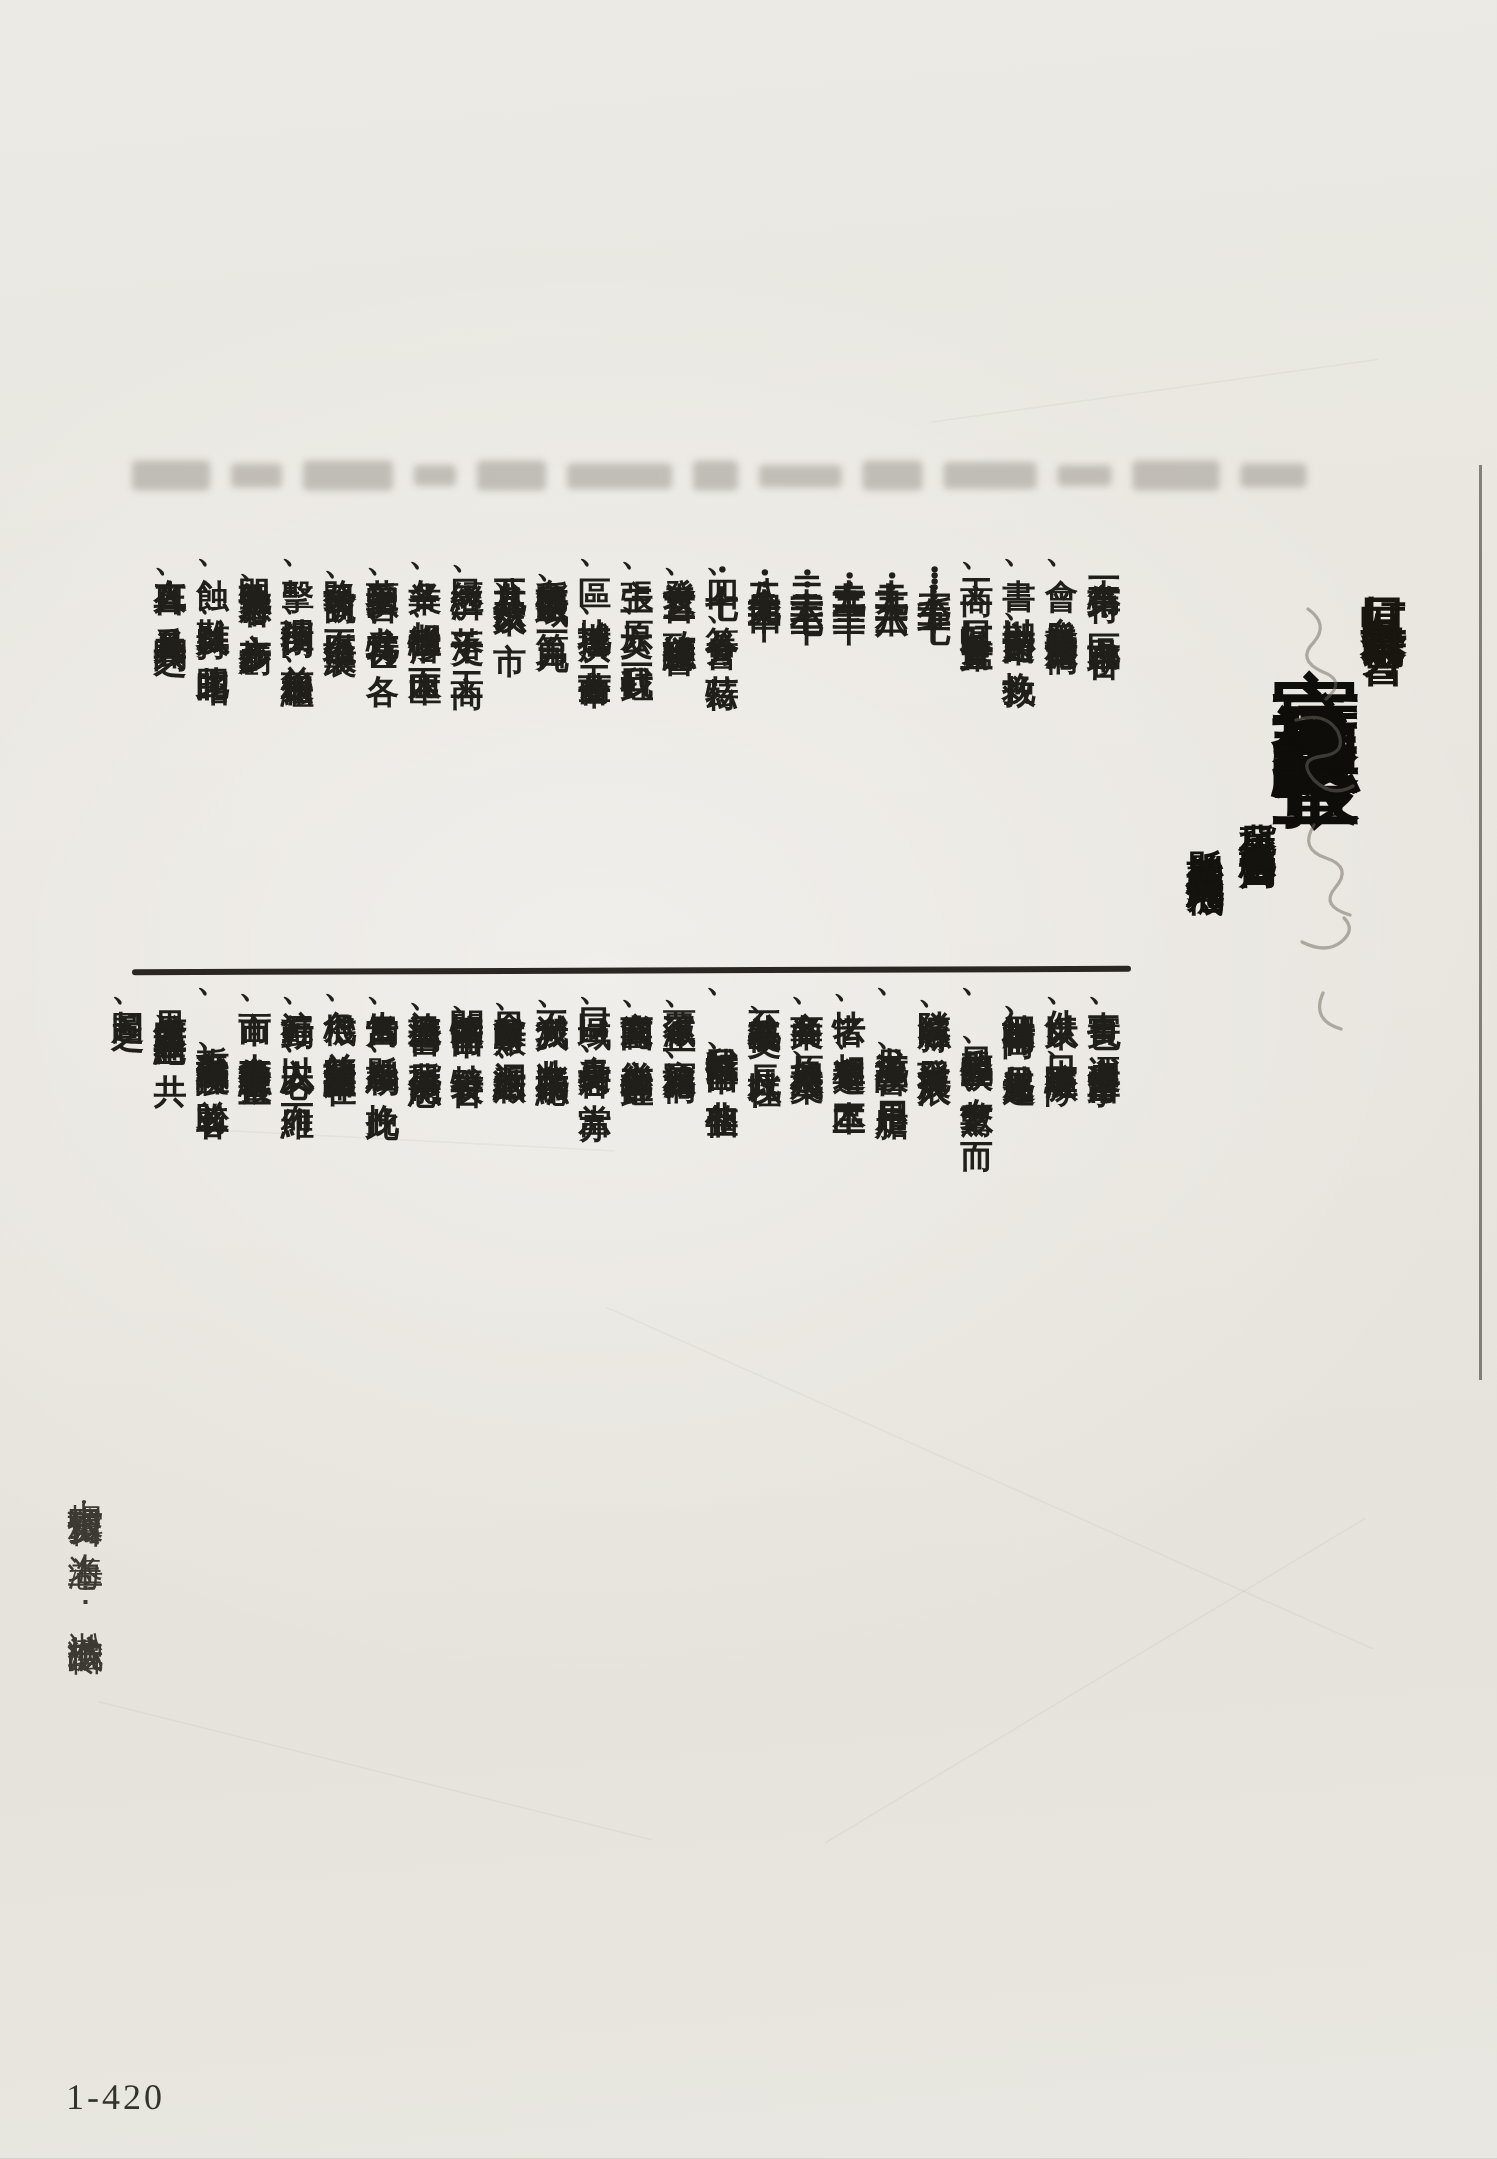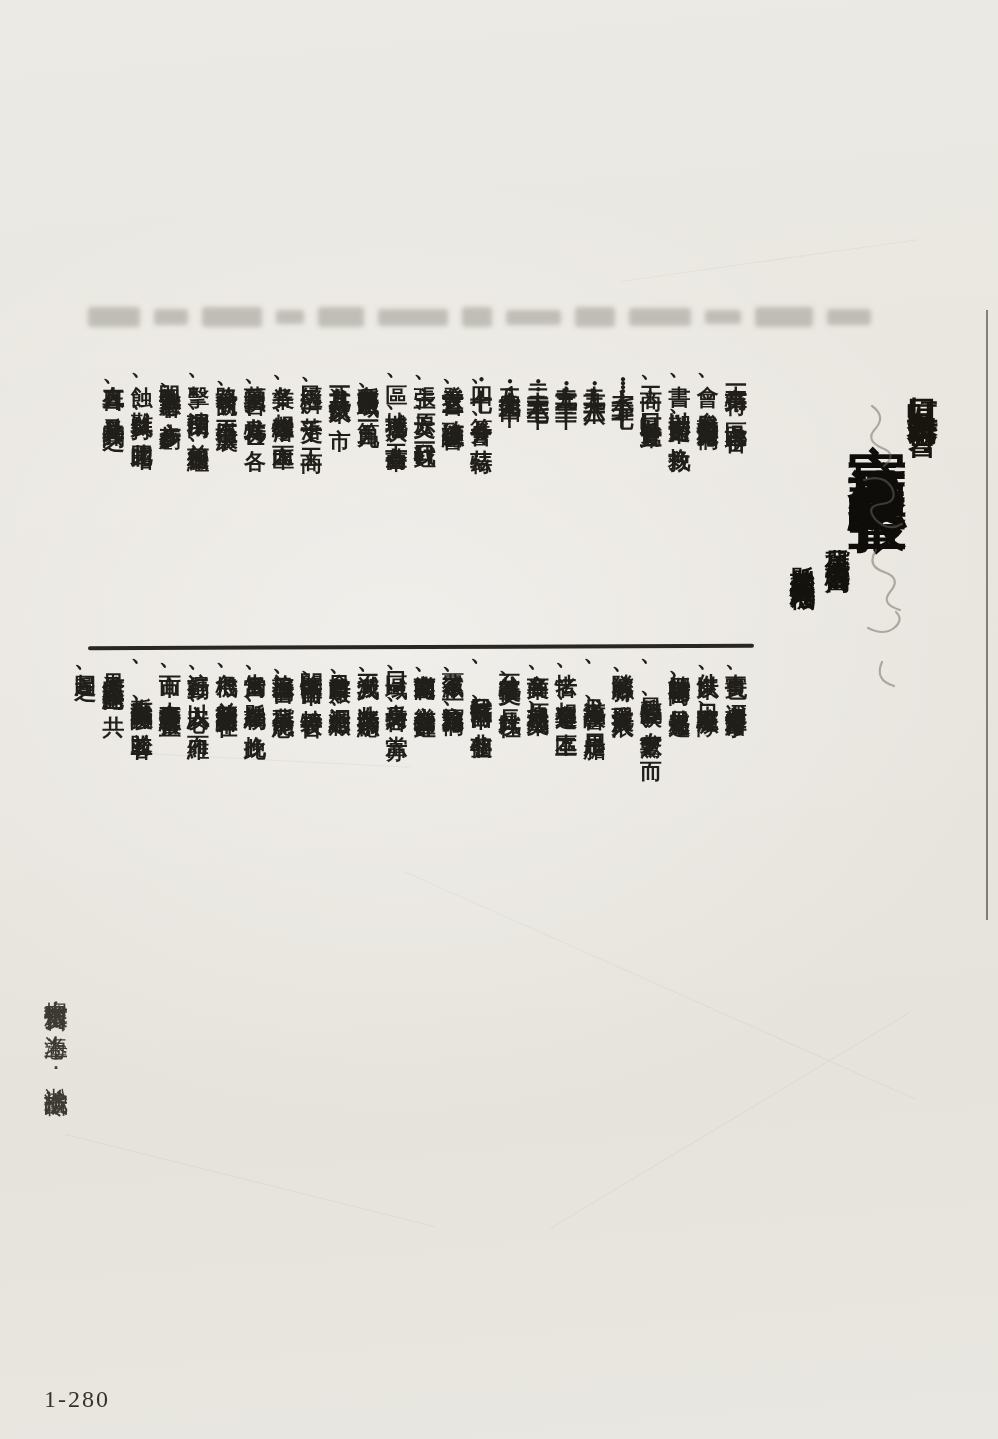--- a/index.html
+++ b/index.html
@@ -192,15 +192,15 @@
     <div class="col">市面、本會等對總會主張</div>
     <div class="col">、誓表熱誠擁護、並盼各</div>
     <div class="col">界俯念本區工商垂絕、共</div>
     <div class="col">起圖之、</div>
   </div>
 
   <div class="edge-line"></div>
 
   <div class="vtext spine">申报馆剪报资料·上海卷　：淞沪抗战专辑</div>
 
-  <div class="page-number">1-280</div>
+  <div class="page-number">1-420</div>
 
 </div>
 
 </body></html>

